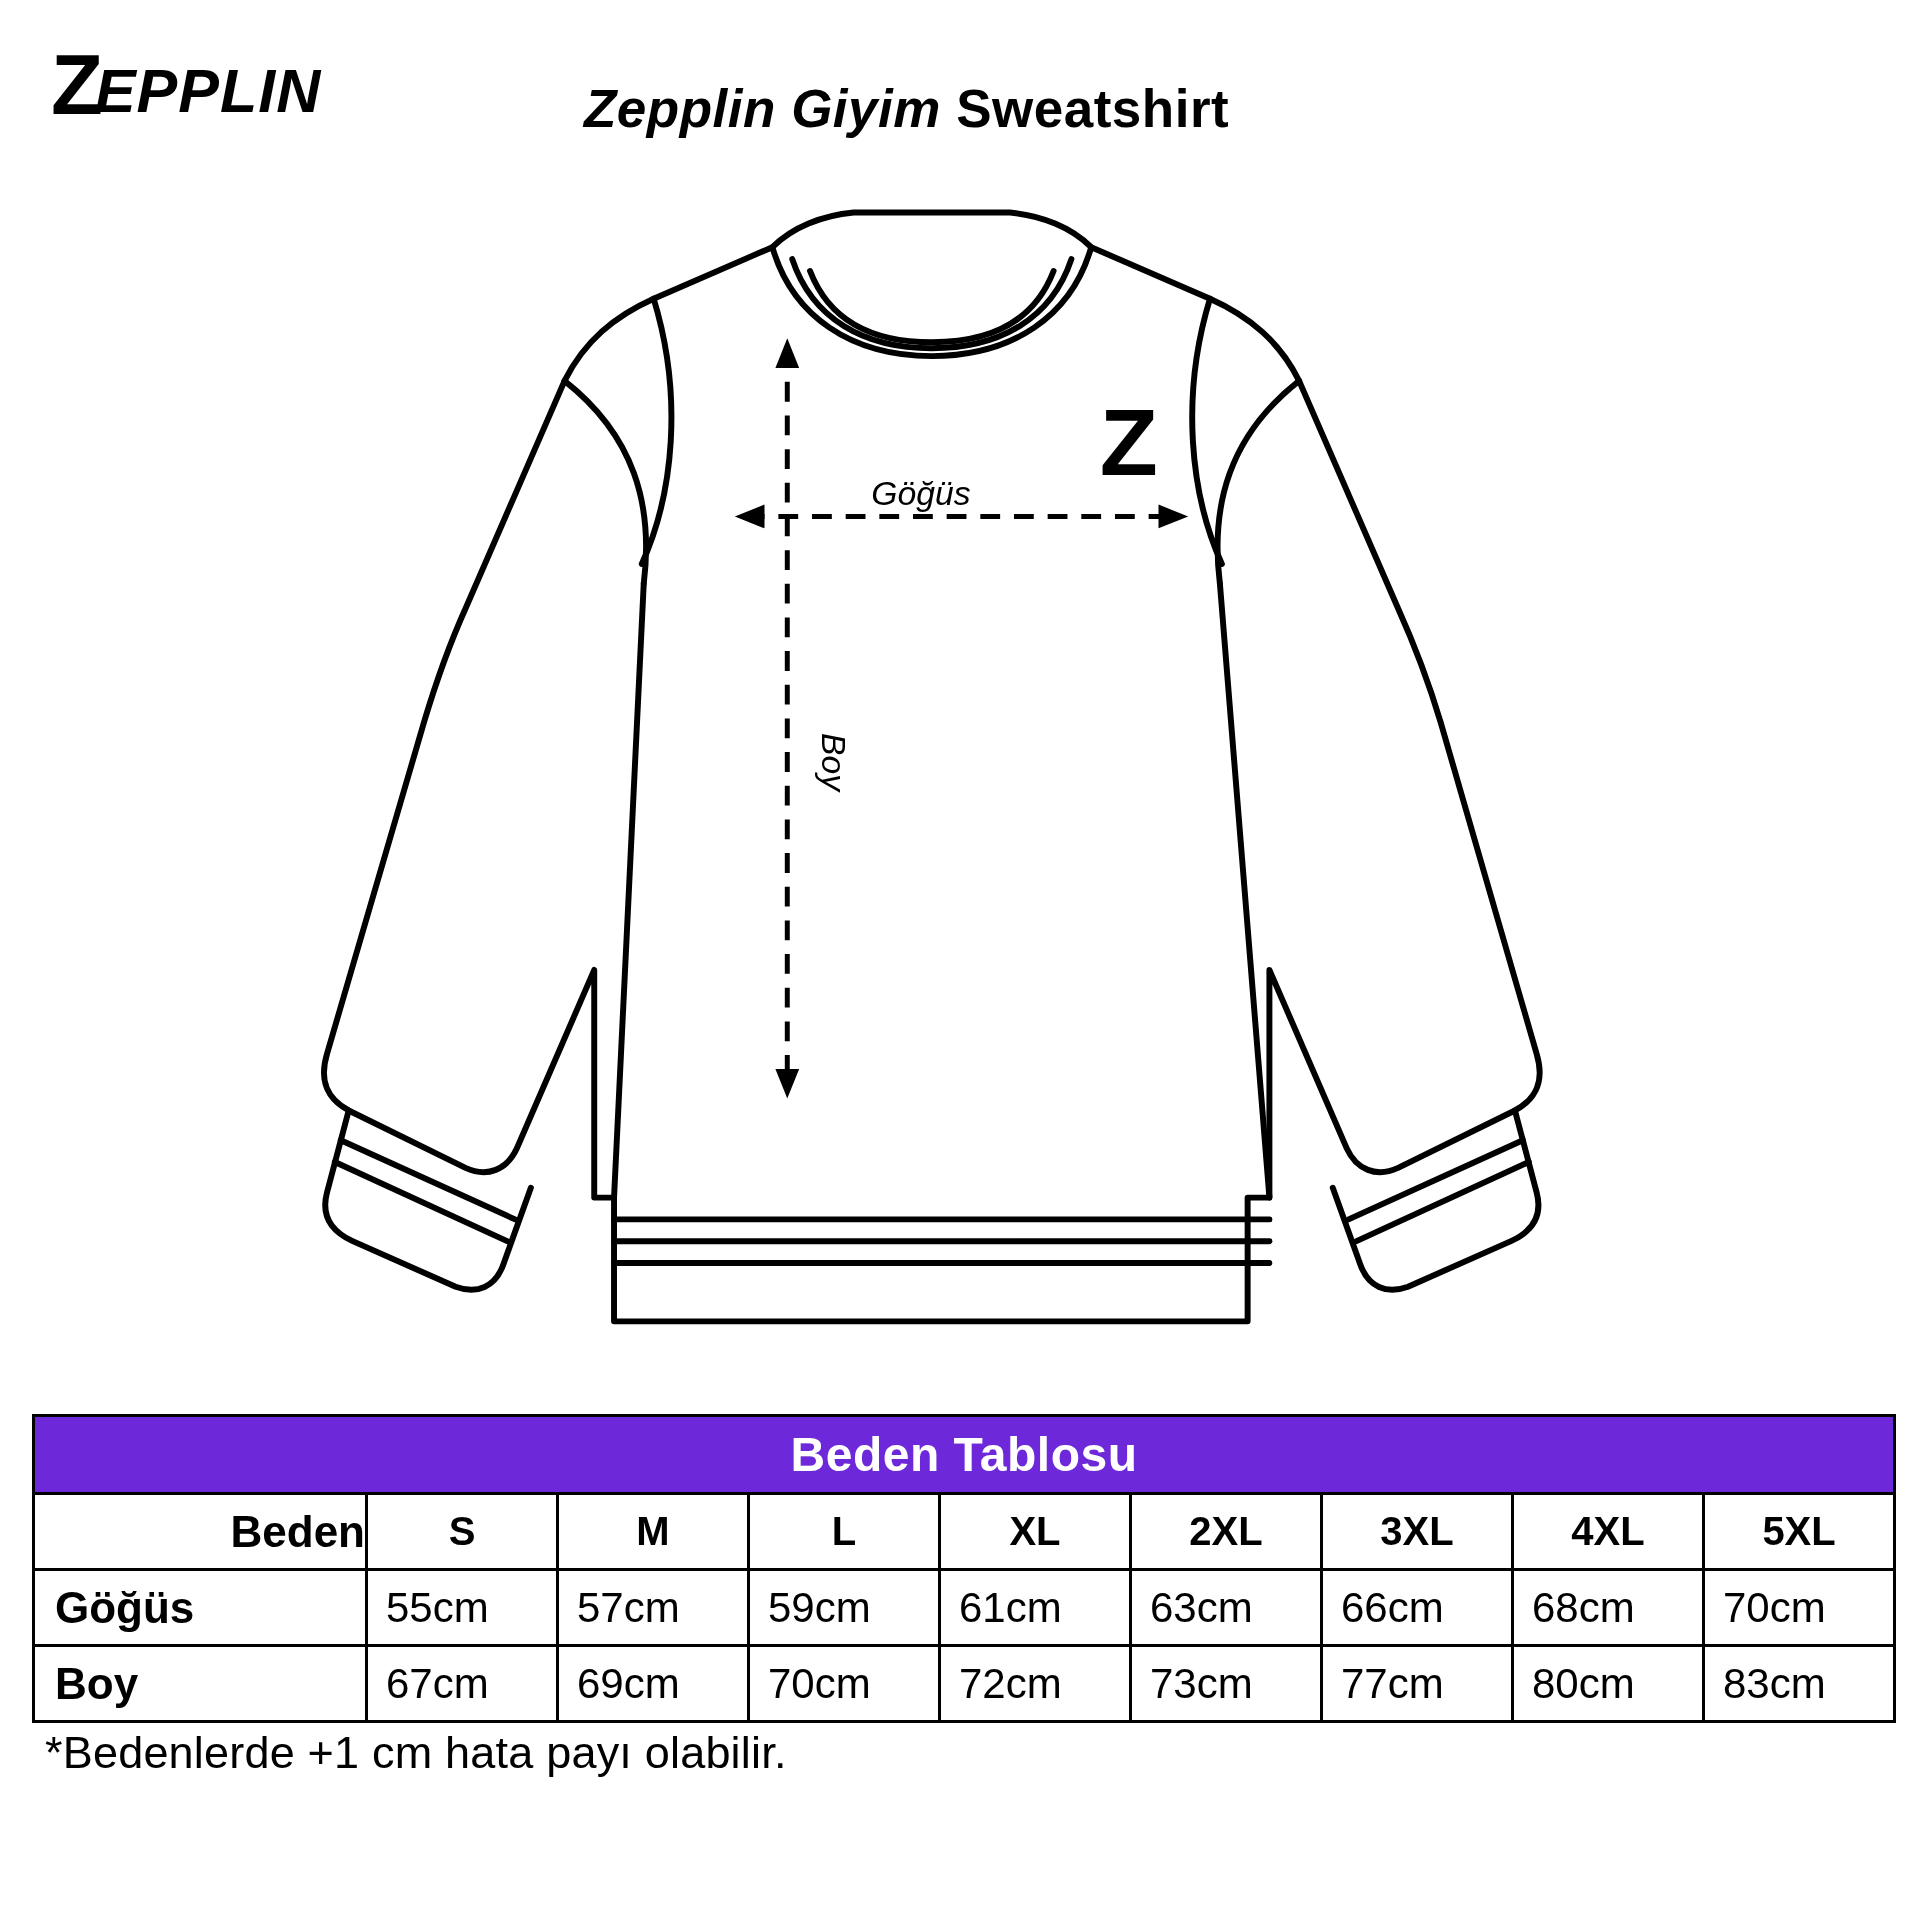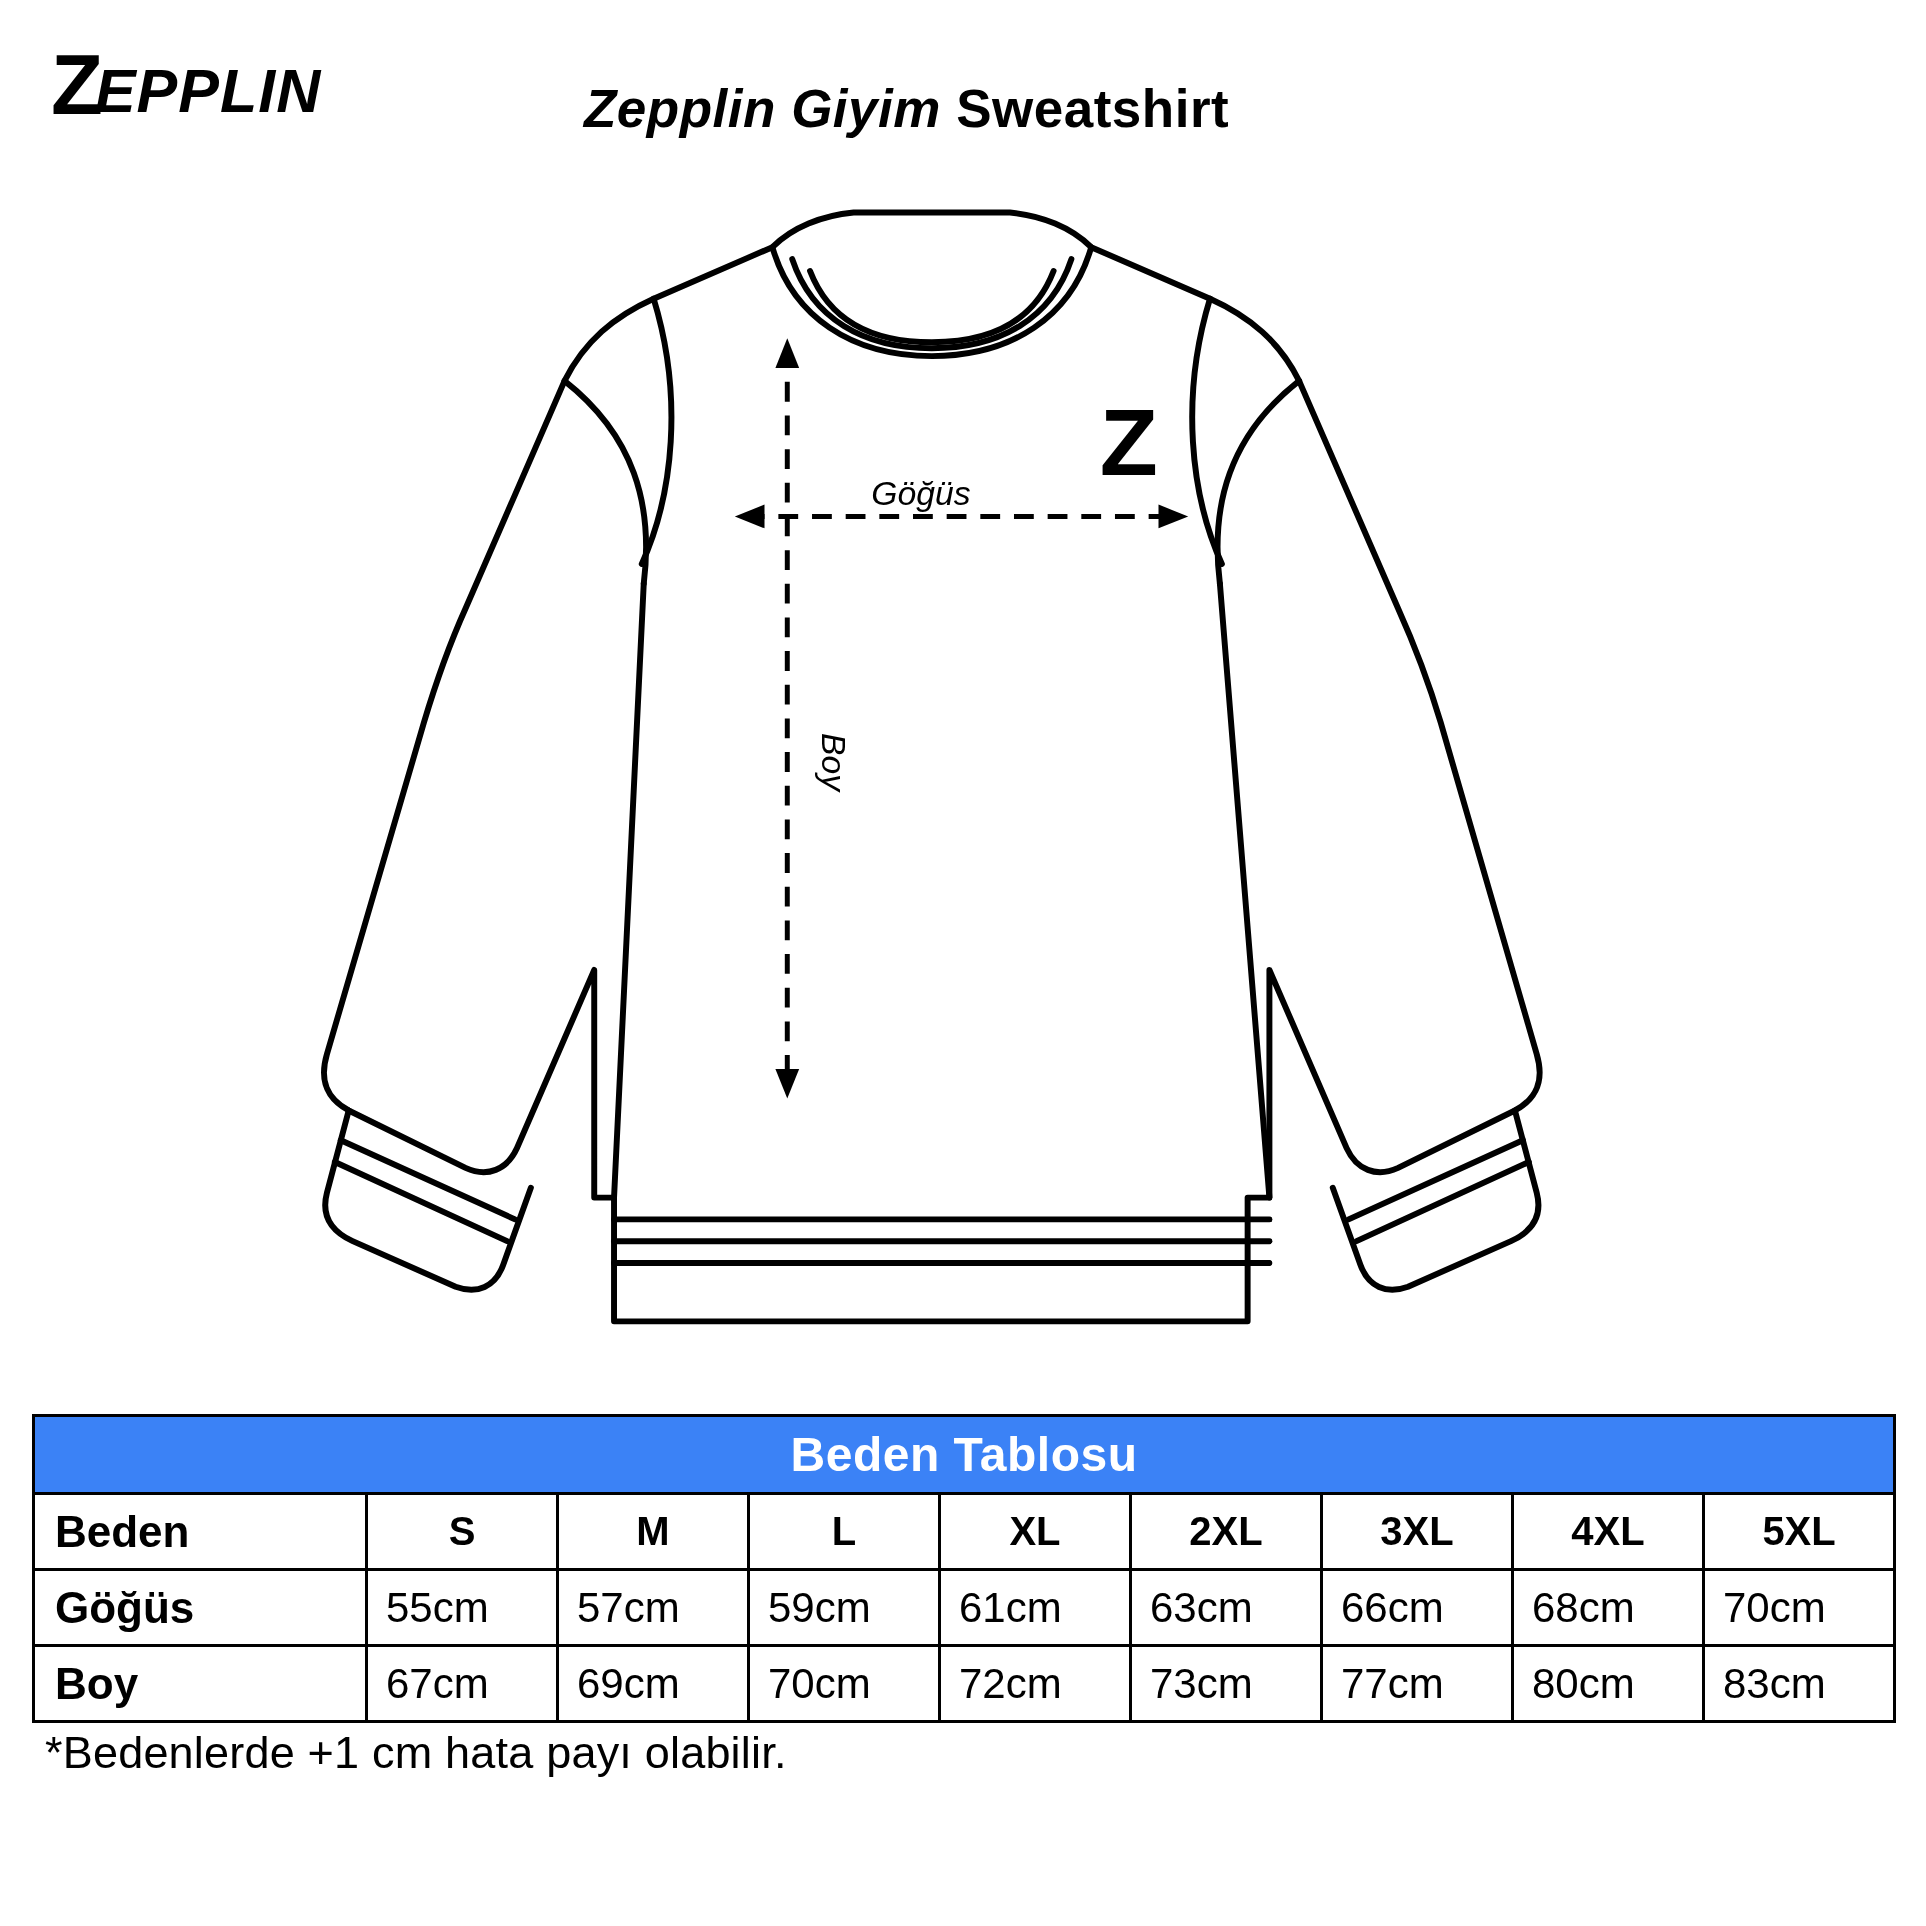--- a/index.html
+++ b/index.html
@@ -94,38 +94,38 @@
   table.size-table {
     border-collapse: collapse;
     width: 1861px;
     table-layout: fixed;
   }
   table.size-table td, table.size-table th {
     border: 3px solid #000;
     padding: 0;
   }
   .tbl-title {
-    background: #3b82f6;
+    background: #6d28d9;
     color: #fff;
     text-align: center;
     font-weight: bold;
     font-size: 48px;
     height: 75px;
     letter-spacing: 0.5px;
   }
   .hdr-cell {
     font-weight: bold;
     font-size: 40px;
     height: 73px;
     text-align: center;
   }
   .hdr-label {
     font-weight: bold;
     font-size: 44px;
-    text-align: left;
+    text-align: right;
     padding-left: 20px !important;
     height: 73px;
   }
   .row-label {
     font-weight: bold;
     font-size: 44px;
     text-align: left;
     padding-left: 20px !important;
     height: 73px;
   }

